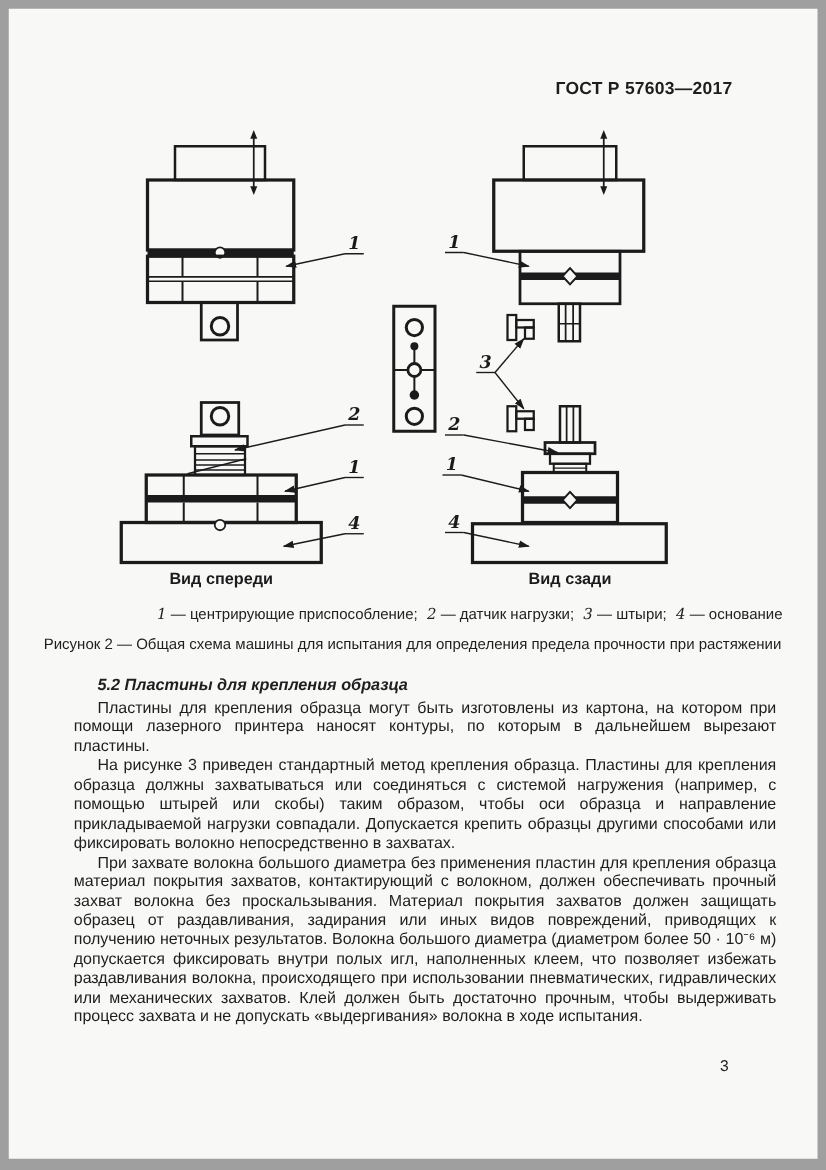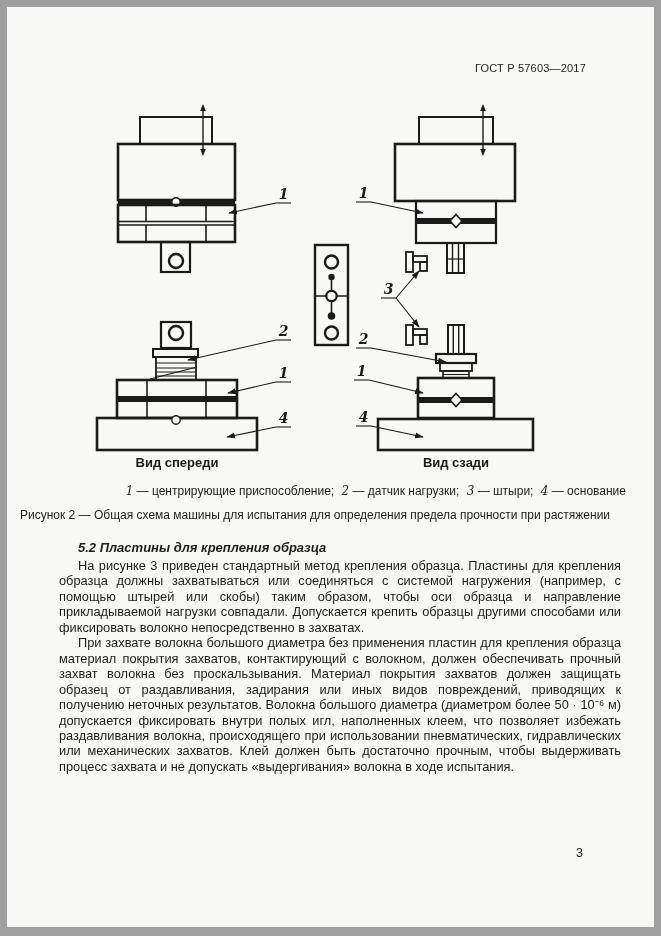--- a/index.html
+++ b/index.html
@@ -11,42 +11,42 @@
   }
   .frame{
     position:absolute;inset:0;
     border:7px solid #9f9f9f;
     border-bottom-width:9px;
     pointer-events:none;
     box-sizing:border-box;
   }
   .doc-header{
     position:absolute;top:62px;right:75px;
-    font-size:11px;font-weight:normal;letter-spacing:.2px;
+    font-size:14px;font-weight:bold;letter-spacing:.2px;
   }
   .figure-svg{
     position:absolute;left:60px;top:95px;width:540px;height:385px;
   }
   .figure-svg text.viewcap{
     font-family:"Liberation Sans",sans-serif;font-weight:bold;font-size:13px;
     fill:#1b1b1b;text-anchor:middle;font-style:normal;
   }
   .figure-svg text.callout{
     font-family:"DejaVu Serif",serif;font-style:italic;font-weight:bold;
     font-size:14px;fill:#1b1b1b;text-anchor:middle;
   }
   .fig-legend{
     position:absolute;left:30px;top:484px;width:600px;
     text-align:right;font-size:12px;color:#222;
   }
   .fig-legend .leg-num{font-family:"DejaVu Serif",serif;font-style:italic;}
   .fig-legend .leg-text{margin-right:4px;}
   .fig-caption{
     position:absolute;left:20px;top:508px;width:620px;
-    font-size:12px;color:#1e1e1e;
+    text-align:center;font-size:12px;color:#1e1e1e;
   }
   .text-block{
     position:absolute;left:59px;top:540px;width:562px;
   }
   .sec-heading{
     font-size:13px;font-weight:bold;text-indent:19px;margin:0 0 3px 0;font-style:italic;
   }
   .text-block p{
     margin:0;font-size:12.8px;line-height:15.45px;
     text-align:justify;text-indent:19px;
@@ -217,17 +217,18 @@
   <span class="leg-num">3</span>
   <span class="leg-text">— штыри;</span>
   <span class="leg-num">4</span>
   <span class="leg-text">— основание</span>
 </div>
 
 <div class="fig-caption">Рисунок 2 — Общая схема машины для испытания для определения предела прочности при растяжении</div>
 
 <div class="text-block">
   <div class="sec-heading">5.2 Пластины для крепления образца</div>
+  <p>Пластины для крепления образца могут быть изготовлены из картона, на котором при помощи лазерного принтера наносят контуры, по которым в дальнейшем вырезают пластины.</p>
   <p>На рисунке 3 приведен стандартный метод крепления образца. Пластины для крепления образца должны захватываться или соединяться с системой нагружения (например, с помощью штырей или скобы) таким образом, чтобы оси образца и направление прикладываемой нагрузки совпадали. Допускается крепить образцы другими способами или фиксировать волокно непосредственно в захватах.</p>
   <p>При захвате волокна большого диаметра без применения пластин для крепления образца материал покрытия захватов, контактирующий с волокном, должен обеспечивать прочный захват волокна без проскальзывания. Материал покрытия захватов должен защищать образец от раздавливания, задирания или иных видов повреждений, приводящих к получению неточных результатов. Волокна большого диаметра (диаметром более 50 · 10⁻⁶ м) допускается фиксировать внутри полых игл, наполненных клеем, что позволяет избежать раздавливания волокна, происходящего при использовании пневматических, гидравлических или механических захватов. Клей должен быть достаточно прочным, чтобы выдерживать процесс захвата и не допускать «выдергивания» волокна в ходе испытания.</p>
 </div>
 
 <div class="page-number">3</div>
 
 </body></html>

